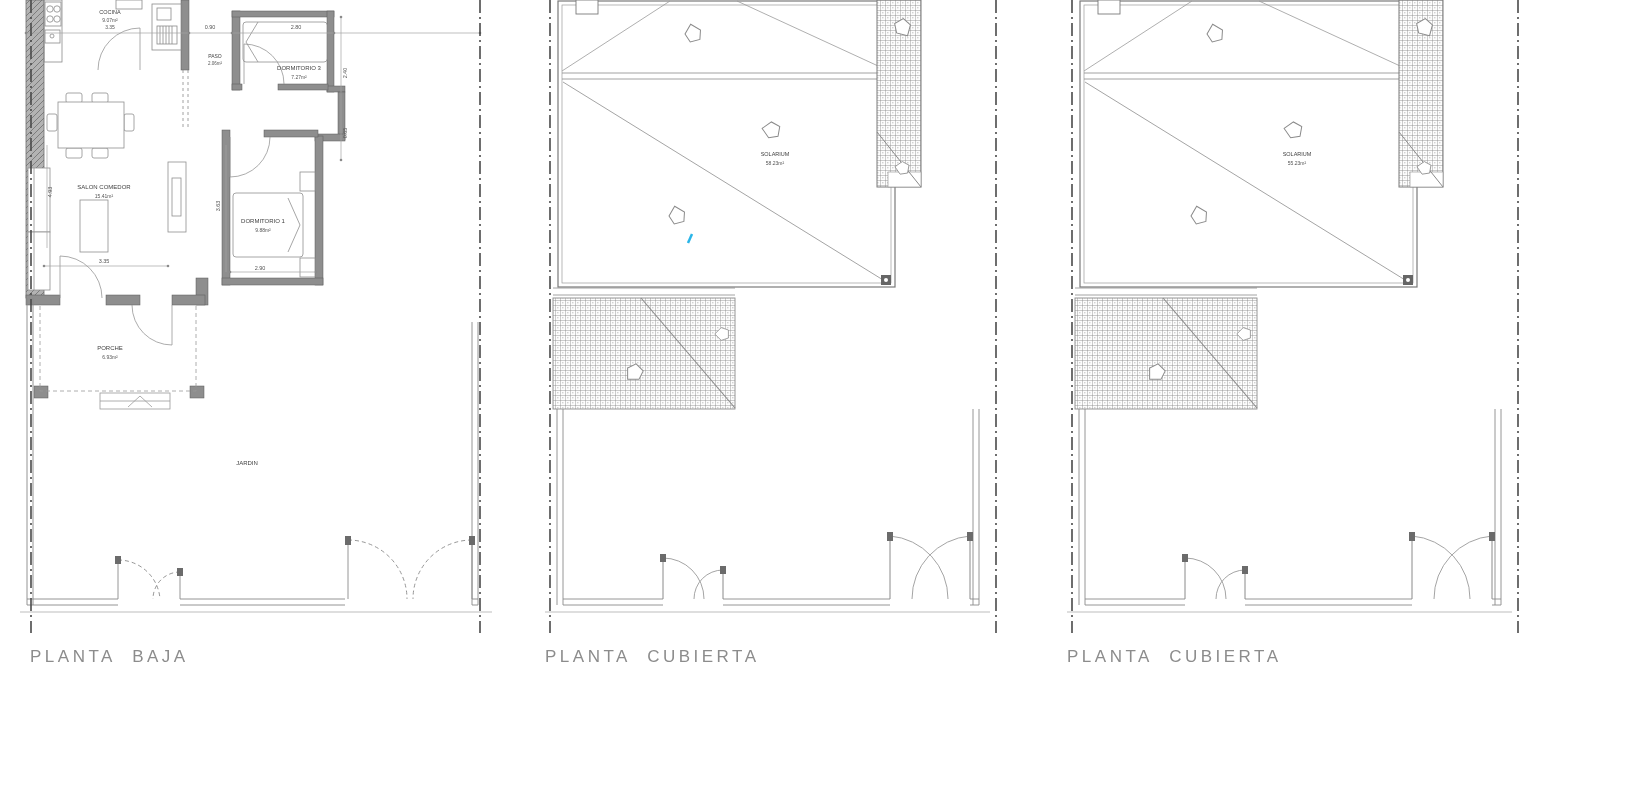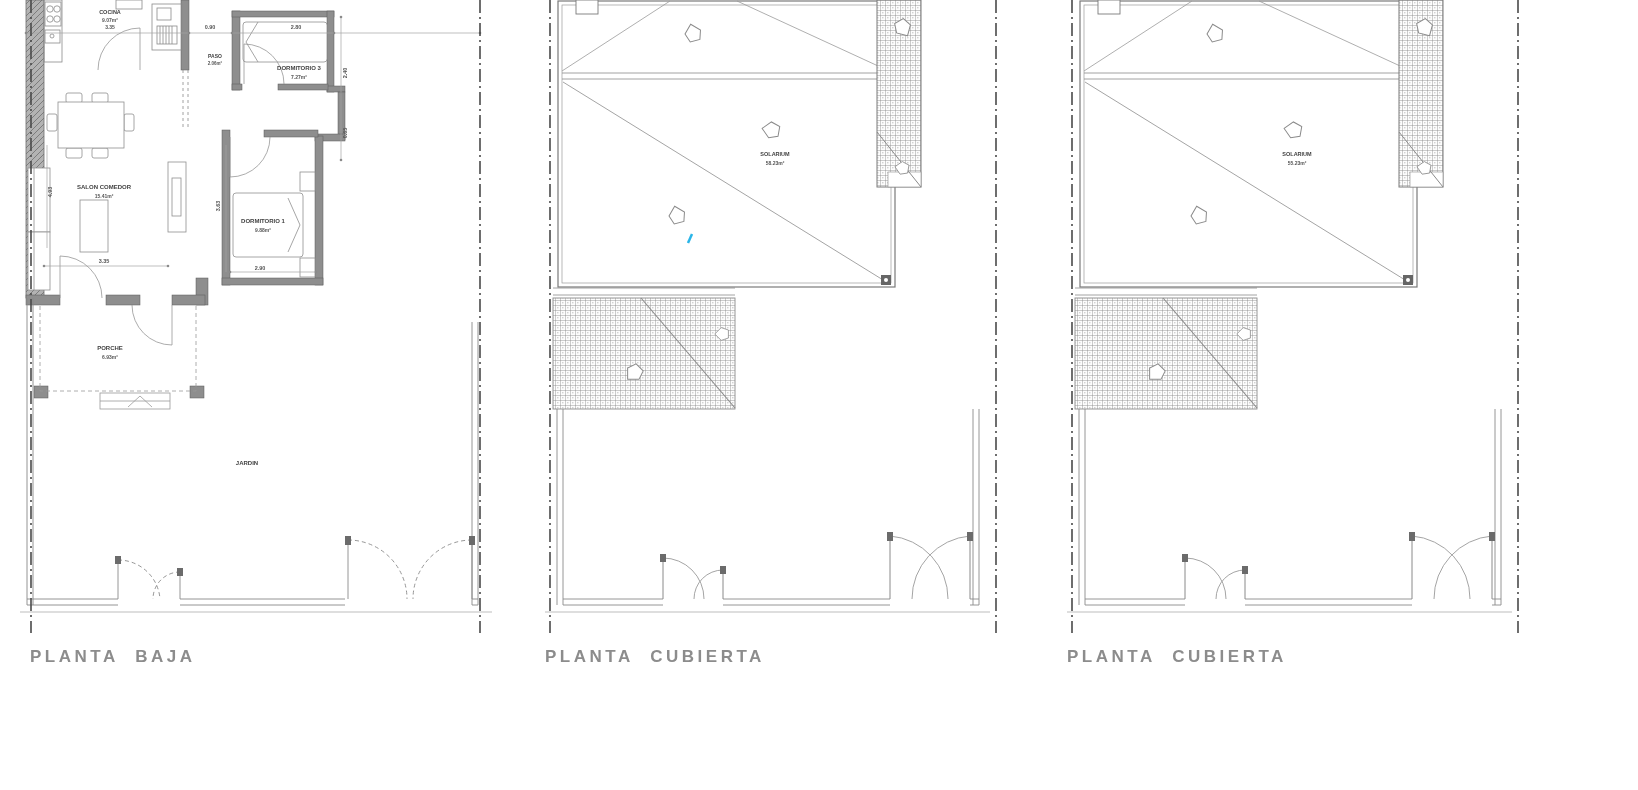--- a/index.html
+++ b/index.html
@@ -1,17 +1,17 @@
 <!DOCTYPE html>
 <html><head>
 <meta charset="utf-8">
 <style>
   html,body{margin:0;padding:0;background:#ffffff;}
   .sheet{position:relative;width:1638px;height:790px;background:#ffffff;overflow:hidden;
-         font-family:"Liberation Sans",sans-serif;font-weight:bold;}
+         font-family:"Liberation Sans",sans-serif;}
   svg{position:absolute;left:0;top:0;}
   svg text{font-family:"Liberation Sans",sans-serif;}
   .room-name{fill:#3f3f3f;}
   .room-area{fill:#555555;}
   .dim{fill:#555555;}
   .sheet-title{fill:#8c8c8c;}
 </style>
 </head>
 <body>
 

